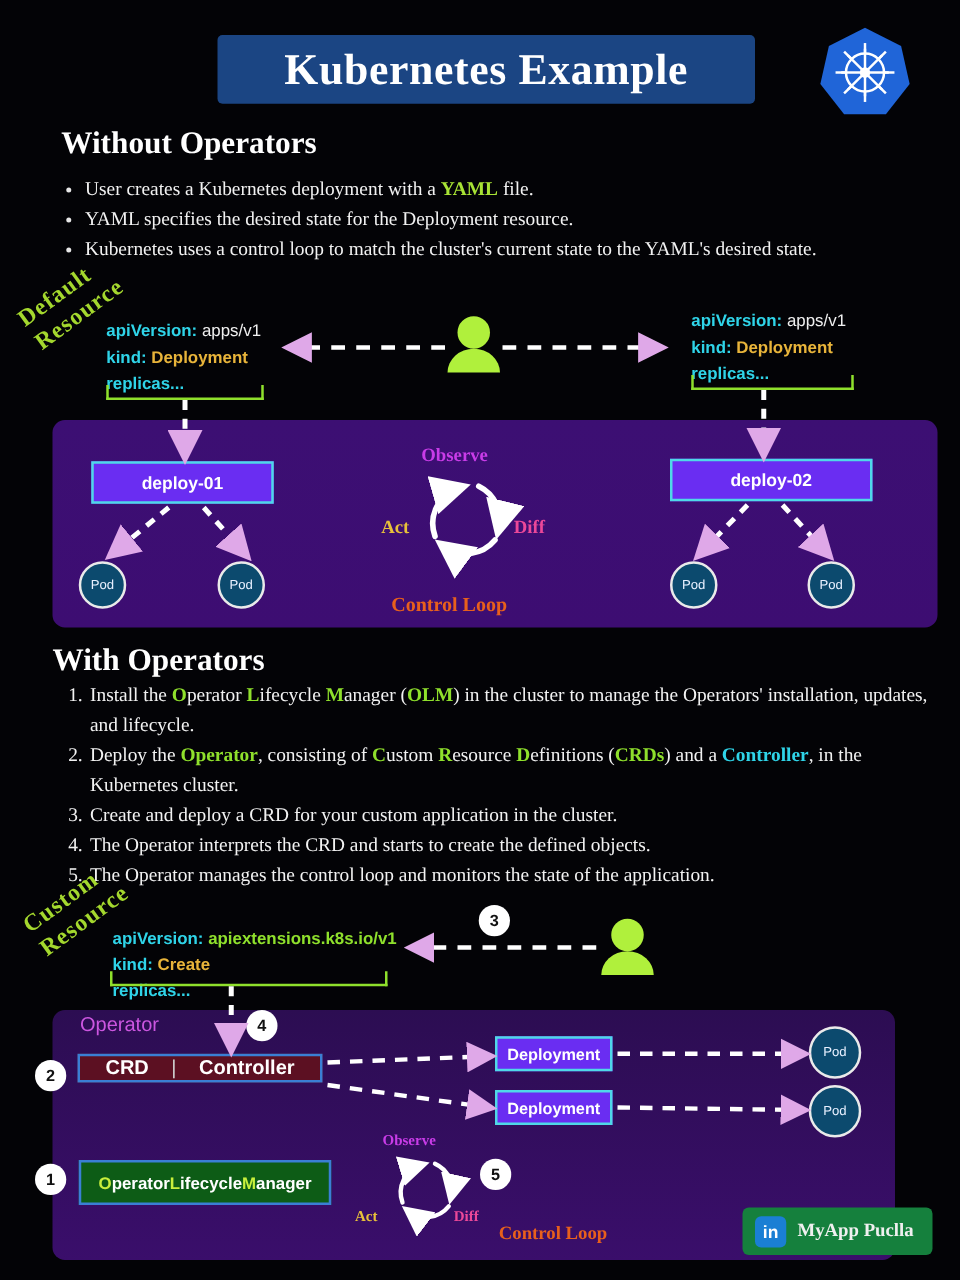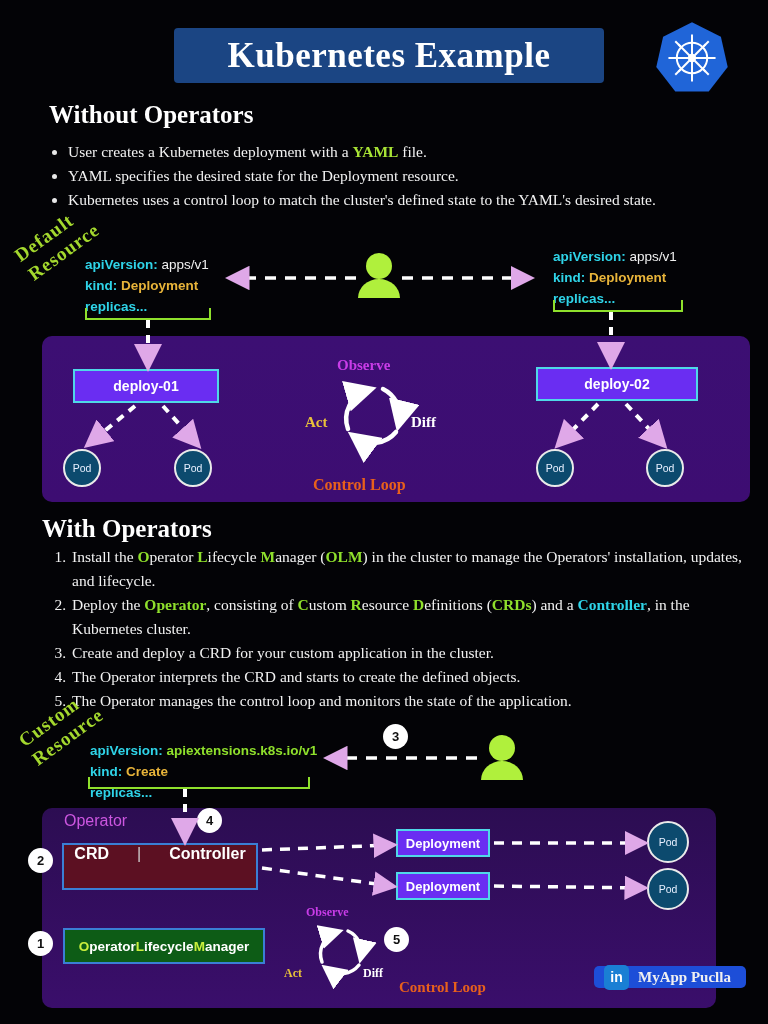--- a/index.html
+++ b/index.html
@@ -89,23 +89,23 @@
     display: flex; align-items: center; justify-content: center;
     color: #ffffff; font-size: 14px; font-weight: bold;
     font-family: "Liberation Sans", sans-serif;
   }
   #deploy01 { left: 73px; top: 369px; width: 146px; height: 34px; }
   #deploy02 { left: 536px; top: 367px; width: 162px; height: 34px; text-align: right; }
   #dep-a { left: 396px; top: 829px; width: 94px; height: 28px; font-size: 13px; }
   #dep-b { left: 396px; top: 872px; width: 94px; height: 28px; font-size: 13px; }
 
   #crd-box {
-    position: absolute; left: 62px; top: 843px; width: 196px; height: 47px;
+    position: absolute; left: 62px; top: 843px; width: 196px; height: 23px;
     background: #5c1022; border: 2px solid #3a7fd5;
-    display: flex; align-items: flex-start; justify-content: center; gap: 28px;
+    display: flex; align-items: flex-end; justify-content: center; gap: 18px;
     color: #ffffff; font-size: 16px; font-weight: bold;
   }
   #crd-box .sep { color: #cfcfcf; font-weight: normal; }
 
   #olm-box {
     position: absolute; left: 63px; top: 928px; width: 202px; height: 36px;
     background: #0d5c16; border: 2px solid #3a7fd5;
     display: flex; align-items: center; justify-content: center;
     font-size: 13.5px; font-weight: bold; color: #ffffff;
   }
@@ -122,21 +122,21 @@
   #pod2 { left: 174px; top: 449px; }
   #pod3 { left: 536px; top: 449px; }
   #pod4 { left: 646px; top: 449px; }
   #pod5 { left: 647px; top: 821px; width: 42px; height: 42px; }
   #pod6 { left: 647px; top: 868px; width: 42px; height: 42px; }
 
   
   .loop-txt { position: absolute; font-weight: bold;
               font-family: Liberation Serif, serif; }
   .t-observe { color: #c93ce8; }
-  .t-diff    { color: #ffffff; }
+  .t-diff    { color: #ec4899; }
   .t-act     { color: #e8c13a; }
   .t-loop    { color: #e8601c; }
 
   #observe1 { left: 337px; top: 357px; font-size: 15px; }
   #diff1    { left: 411px; top: 414px; font-size: 15px; }
   #act1     { left: 305px; top: 414px; font-size: 15px; }
   #cloop1   { left: 313px; top: 476px; font-size: 16px; }
 
   #observe2 { left: 306px; top: 905px; font-size: 12px; }
   #diff2    { left: 363px; top: 966px; font-size: 12px; }
@@ -155,22 +155,22 @@
   #step3 { left: 383px; top: 724px; }
   #step4 { left: 197px; top: 808px; }
   #step5 { left: 384px; top: 927px; }
 
   
   #op-label { position: absolute; left: 64px; top: 812px; font-size: 16px;
               color: #cc56e0; font-family: "Liberation Sans", sans-serif; }
 
   
   #li-badge {
-    position: absolute; left: 594px; top: 966px; width: 152px; height: 22px;
-    background: #1d4ed8; border-radius: 5px;
+    position: absolute; left: 594px; top: 966px; width: 152px; height: 38px;
+    background: #15803d; border-radius: 5px;
     display: flex; align-items: center; gap: 9px; padding-left: 10px;
   }
   #li-icon { width: 25px; height: 25px; border-radius: 5px; background: #1a7fd4;
              color: #fff; font-weight: bold; font-size: 14px;
              display: flex; align-items: center; justify-content: center; }
   #li-name { font-family: "Liberation Serif", serif; font-weight: bold;
              font-size: 15px; color: #f0f0f0; }
 
   svg.ov { position: absolute; left: 0; top: 0; width: 768px; height: 1024px;
            pointer-events: none; }
@@ -202,21 +202,21 @@
       <line x1="72" y1="28" x2="64" y2="36"></line>
       <line x1="36" y1="64" x2="28" y2="72"></line>
     </g>
   </svg>
 
   <div class="section-h" id="h-without">Without Operators</div>
 
   <ul class="bullets">
     <li><span>User creates a Kubernetes deployment with a </span><span class="hl-yellow">YAML</span><span> file.</span></li>
     <li>YAML specifies the desired state for the Deployment resource.</li>
-    <li>Kubernetes uses a control loop to match the cluster's defined state to the YAML's desired state.</li>
+    <li>Kubernetes uses a control loop to match the cluster's current state to the YAML's desired state.</li>
   </ul>
 
   <div class="side-label" id="label-default">
     <div>Default</div>
     <div>Resource</div>
   </div>
 
   <div class="yaml" id="yaml-left">
     <div><span class="y-key">apiVersion:</span><span class="y-val-white"> apps/v1</span></div>
     <div><span class="y-key">kind:</span><span class="y-val-gold"> Deployment</span></div>

